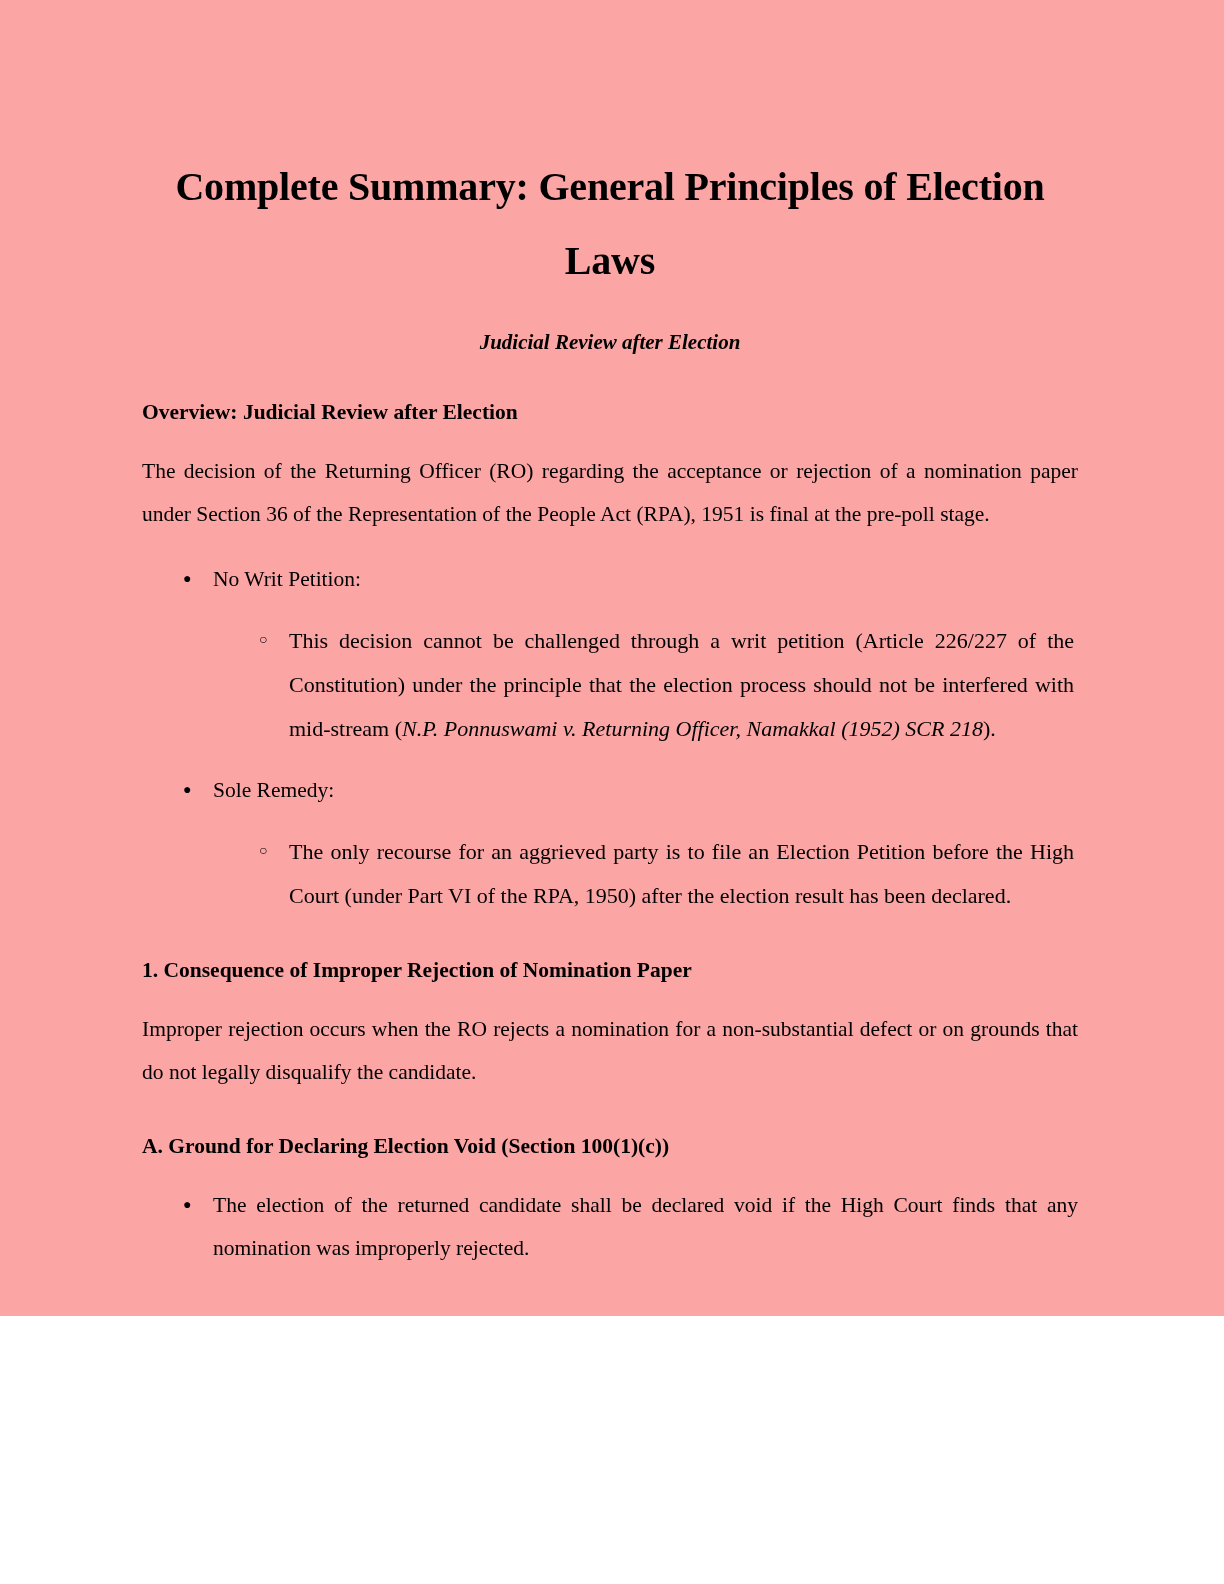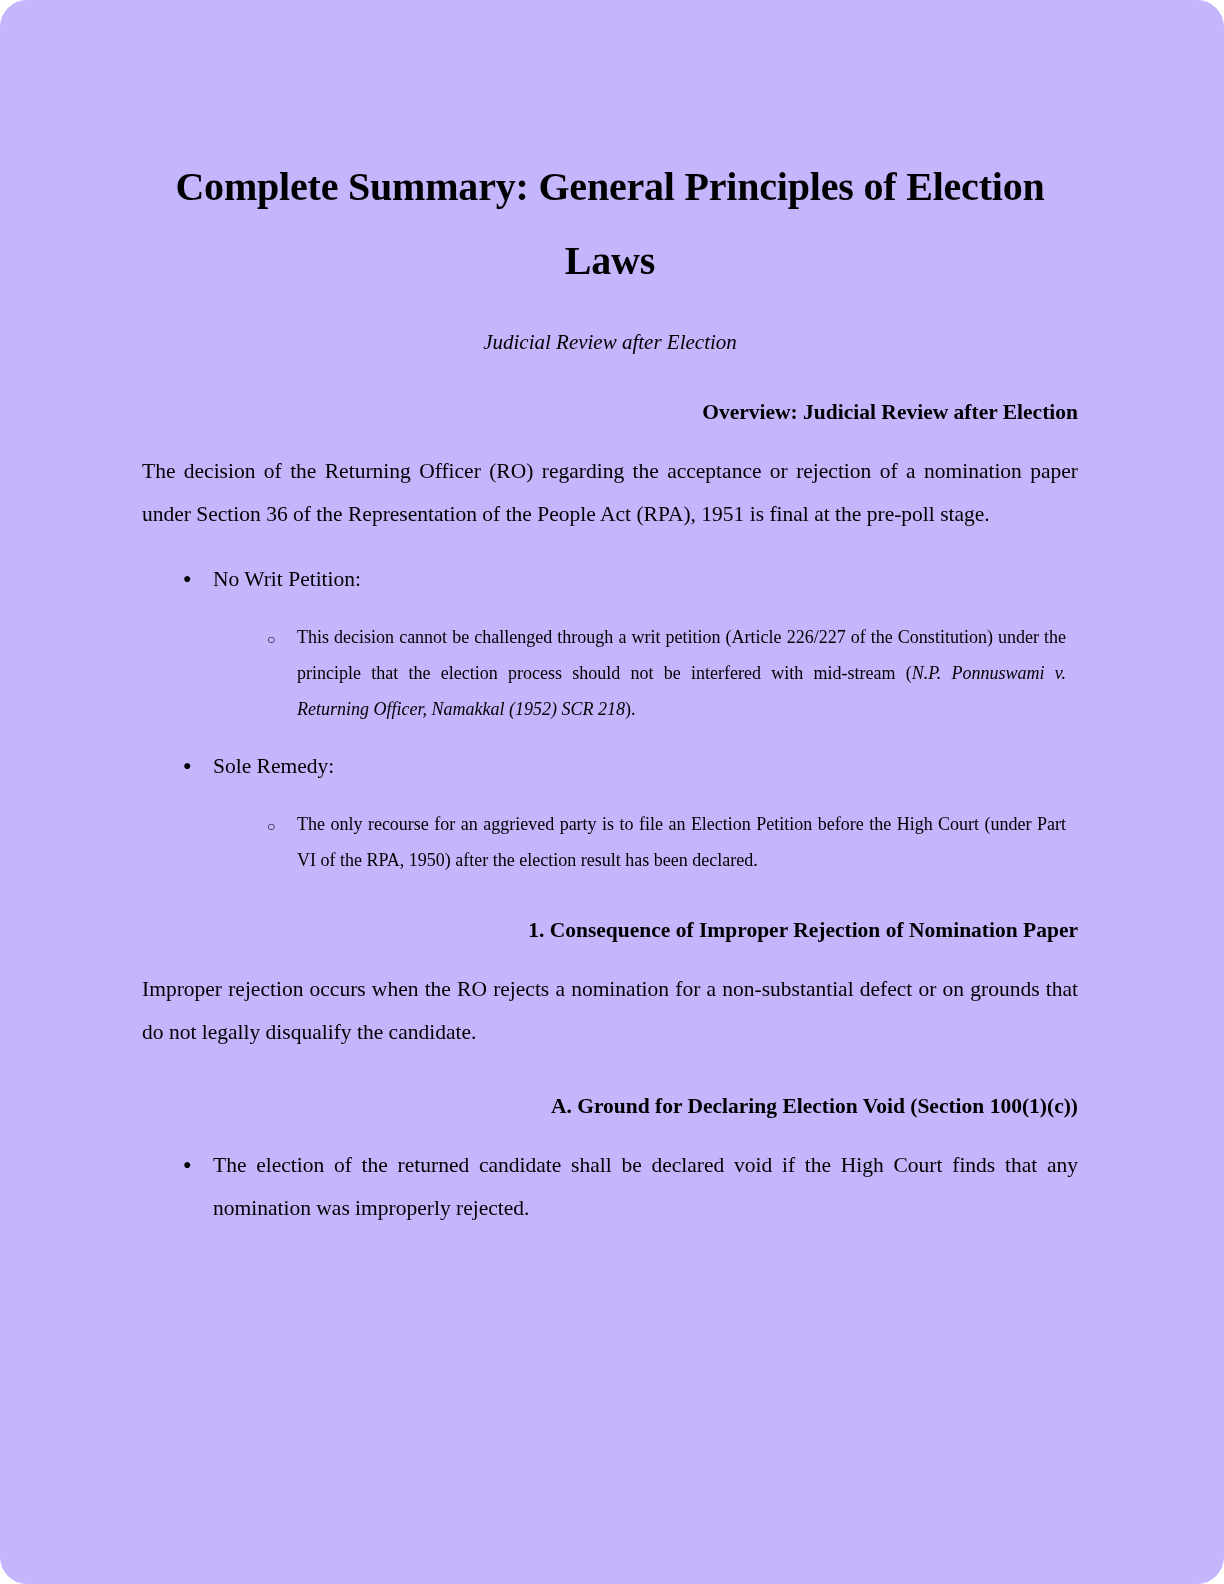--- a/index.html
+++ b/index.html
@@ -8,25 +8,24 @@
     padding: 0;
     background: #ffffff;
   }
   body {
     font-family: "Liberation Serif", "DejaVu Serif", serif;
     color: #000000;
   }
   .page {
     position: relative;
     width: 1224px;
-    height: 1584px;
-    background: #c4b5fd;
+    height: 1316px;
+    background: #fca5a5;
     box-sizing: border-box;
     overflow: hidden;
-    border-radius: 27px;
   }
   .content {
     position: absolute;
     left: 142px;
     top: 150px;
     width: 936px;
   }
 
   
   .doc-title {
@@ -34,32 +33,32 @@
     font-weight: bold;
     line-height: 1.85;
     text-align: center;
     margin: 0 0 0 0;
     letter-spacing: -0.2px;
   }
 
   
   .doc-subtitle {
     font-size: 21px;
-    font-weight: normal;
+    font-weight: bold;
     font-style: italic;
     text-align: center;
     margin: 28px 0 0 0;
     line-height: 1.6;
   }
 
   
   h2.section-heading {
     font-size: 21.5px;
     font-weight: bold;
-    text-align: right;
+    text-align: left;
     margin: 36px 0 0 0;
     line-height: 1.5;
   }
 
   
   p.body-text {
     font-size: 21.5px;
     line-height: 2.0;
     text-align: justify;
     text-justify: inter-word;
@@ -89,24 +88,24 @@
     line-height: 2.95;
   }
   ul.level2 {
     list-style: none;
     margin: 18px 0 0 0;
     padding: 0;
   }
   ul.level2 > li.subbullet-item {
     position: relative;
     padding-left: 72px;
-    font-size: 18px;
+    font-size: 22px;
     line-height: 2.0;
     text-align: justify;
-    margin: 12px;
+    margin: 4px;
   }
   ul.level2 > li.subbullet-item::before {
     content: "\25CB";
     position: absolute;
     left: 42px;
     top: 0;
     font-size: 14px;
     line-height: 2.95;
   }
   li.bullet-item + li.bullet-item,

